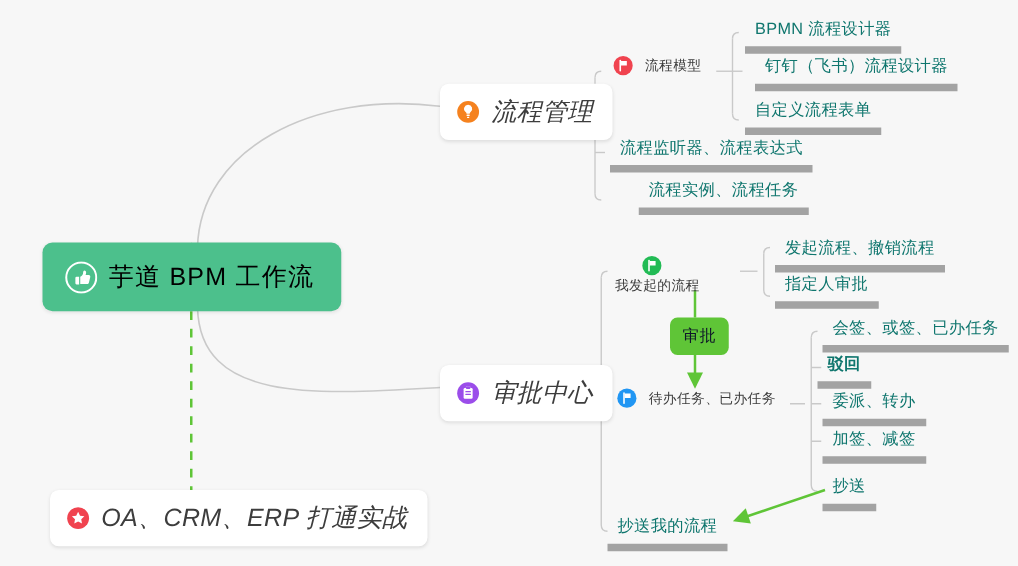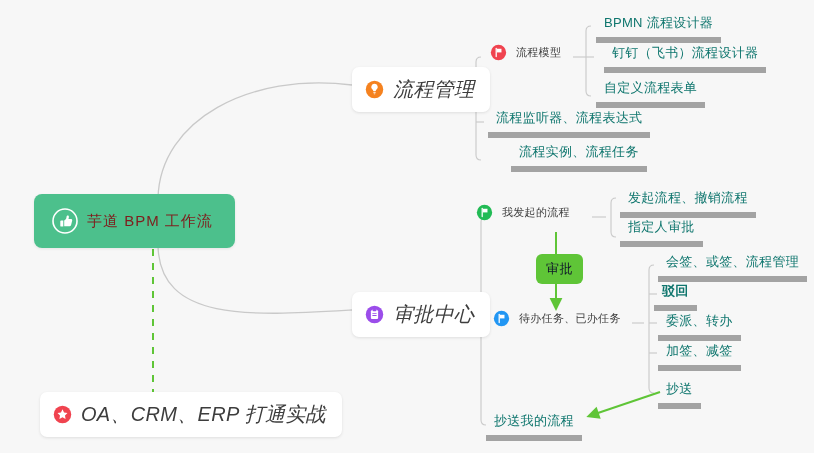--- a/index.html
+++ b/index.html
@@ -43,22 +43,22 @@
     position: absolute;
     display: flex;
     align-items: center;
     background: #4cc08c;
     border-radius: 8px;
     padding: 14px 22px 14px 18px;
     white-space: nowrap;
     box-shadow: 0 1px 3px rgba(0,0,0,0.08);
   }
   .root .label {
-    font-size: 15px;
-    color: #7f1d1d;
+    font-size: 20px;
+    color: #000000;
     letter-spacing: 1px;
   }
 
   
   .ico {
     display: inline-flex;
     align-items: center;
     justify-content: center;
     flex: none;
     margin-right: 9px;
@@ -223,21 +223,21 @@
         <rect x="6.2" y="5.6" width="7.6" height="9.2" rx="1.1" fill="#ffffff"></rect>
         <rect x="8.1" y="4.3" width="3.8" height="2.2" rx="0.8" fill="#ffffff"></rect>
         <rect x="8.1" y="4.3" width="3.8" height="2.2" rx="0.8" fill="#9b4dea"></rect>
         <rect x="7.6" y="8.3" width="4.8" height="1.0" rx="0.5" fill="#9b4dea"></rect>
         <rect x="7.6" y="10.6" width="4.8" height="1.0" rx="0.5" fill="#9b4dea"></rect>
       </svg>
     </span>
     <span class="label">审批中心</span>
   </div>
 
-  <div class="branch-head" style="left:476px; top:204px;">
+  <div class="branch-head" style="left:492px; top:204px;flex-direction:column;">
     <span class="ico">
       <svg width="17" height="17" viewBox="0 0 20 20">
         <circle cx="10" cy="10" r="9" fill="#22bb55"></circle>
         <path d="M7.3,5.2 v9.6" stroke="#ffffff" stroke-width="1.5" stroke-linecap="round"></path>
         <path d="M7.9,5.6 h5.6 v4.3 h-5.6 z" fill="#ffffff"></path>
       </svg>
     </span>
     <span>我发起的流程</span>
   </div>
 
@@ -250,21 +250,21 @@
     <span class="ico">
       <svg width="17" height="17" viewBox="0 0 20 20">
         <circle cx="10" cy="10" r="9" fill="#2196f3"></circle>
         <path d="M7.3,5.2 v9.6" stroke="#ffffff" stroke-width="1.5" stroke-linecap="round"></path>
         <path d="M7.9,5.6 h5.6 v4.3 h-5.6 z" fill="#ffffff"></path>
       </svg>
     </span>
     <span>待办任务、已办任务</span>
   </div>
 
-  <div class="leaf" style="left:658px; top:250px;">会签、或签、流程管理</div>
+  <div class="leaf" style="left:658px; top:250px;">会签、或签、已办任务</div>
   <div class="leaf" style="left:654px; top:279px;font-weight:bold;">驳回</div>
   <div class="leaf" style="left:658px; top:309px;">委派、转办</div>
   <div class="leaf" style="left:658px; top:339px;">加签、减签</div>
   <div class="leaf" style="left:658px; top:377px;">抄送</div>
 
   <div class="leaf" style="left:486px; top:409px;">抄送我的流程</div>
 
 </div>
 
 </body></html>

